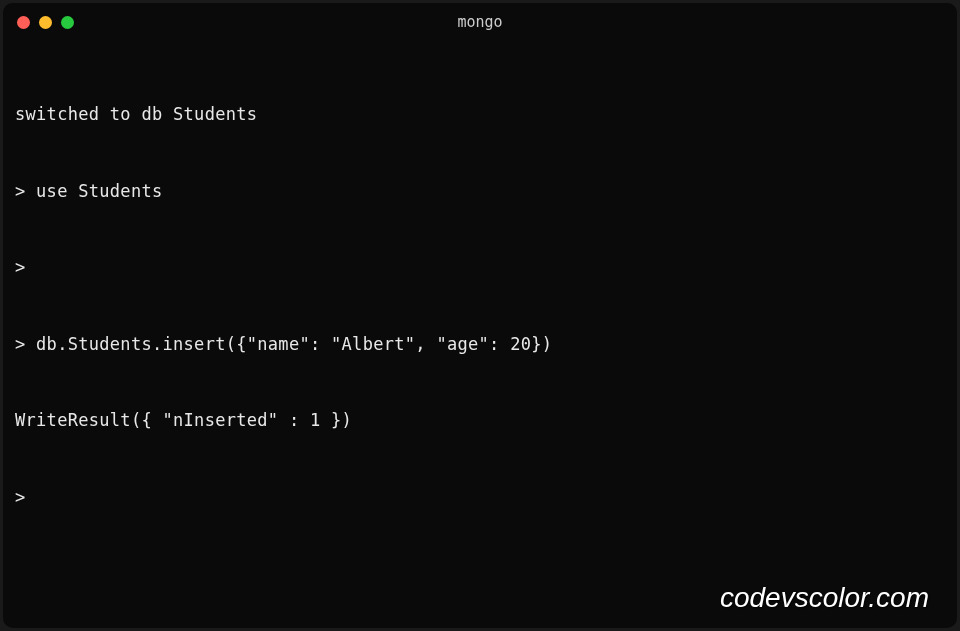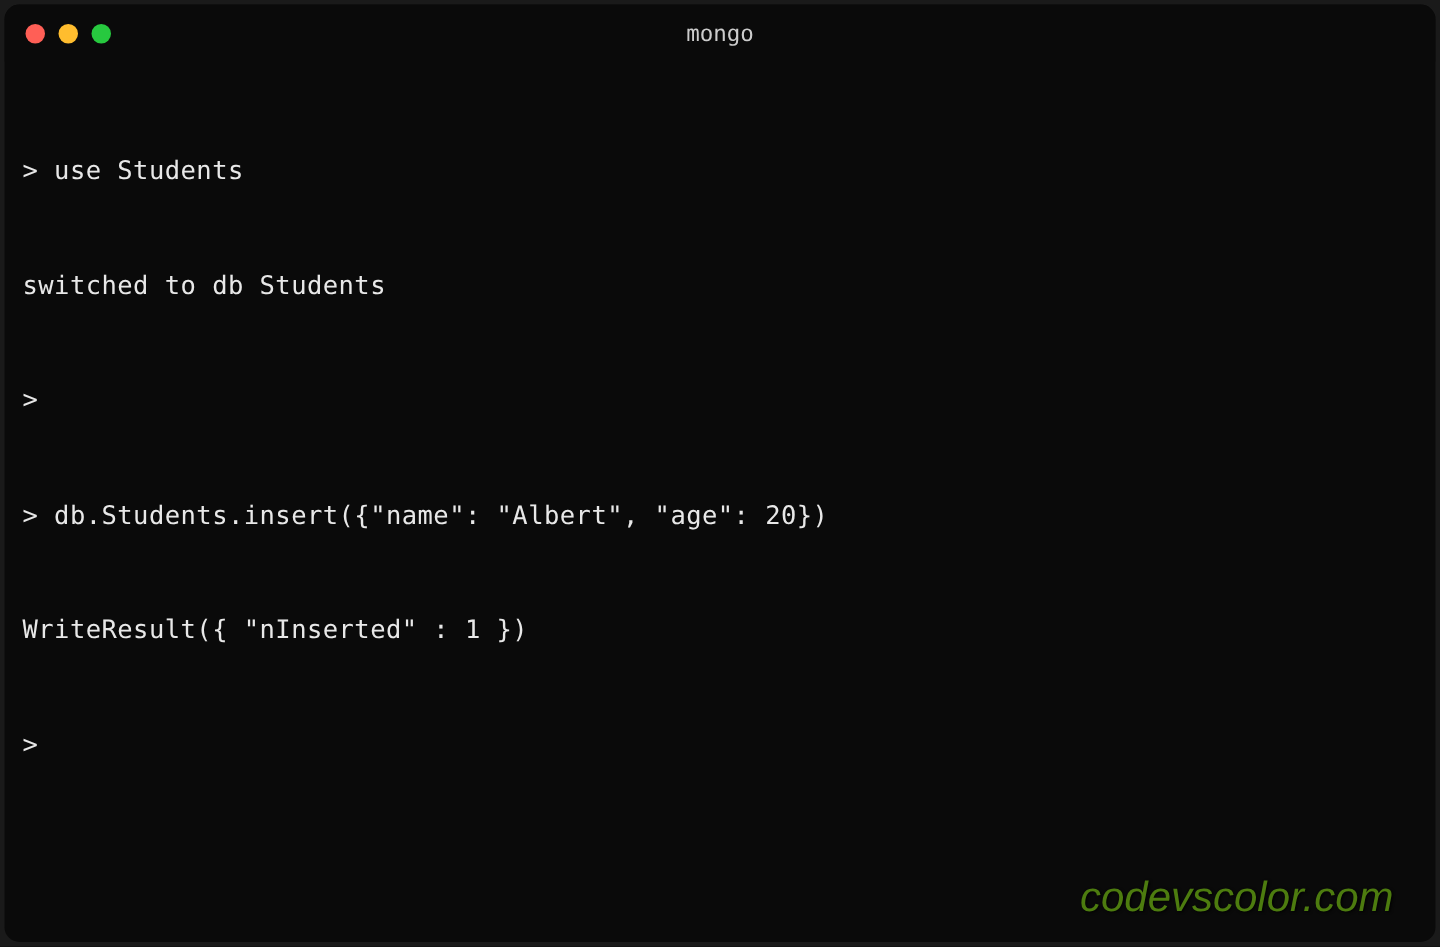--- a/index.html
+++ b/index.html
@@ -60,42 +60,42 @@
       white-space: pre;
       letter-spacing: 0.3px;
     }
     .terminal-line {
       display: block;
     }
     .watermark {
       position: absolute;
       bottom: 14px;
       right: 28px;
-      color: #4d7c0f;
+      color: #ffffff;
       font-family: 'Comic Sans MS', cursive, sans-serif;
       font-size: 28px;
       font-style: italic;
       text-shadow: 1px 1px 2px rgba(0,0,0,0.8);
     }
   </style>
 </head>
 <body>
 
 <div class="terminal-window">
   <div class="titlebar">
     <div class="traffic-lights">
       <div class="traffic-light tl-close"></div>
       <div class="traffic-light tl-minimize"></div>
       <div class="traffic-light tl-maximize"></div>
     </div>
     <div class="title">mongo</div>
   </div>
   <div class="terminal-body">
+    <span class="terminal-line">switched to db Students</span>
     <span class="terminal-line">&gt; use Students</span>
-    <span class="terminal-line">switched to db Students</span>
     <span class="terminal-line">&gt;</span>
     <span class="terminal-line">&gt; db.Students.insert({"name": "Albert", "age": 20})</span>
     <span class="terminal-line">WriteResult({ "nInserted" : 1 })</span>
     <span class="terminal-line">&gt;</span>
     
     
     
     
     
     

